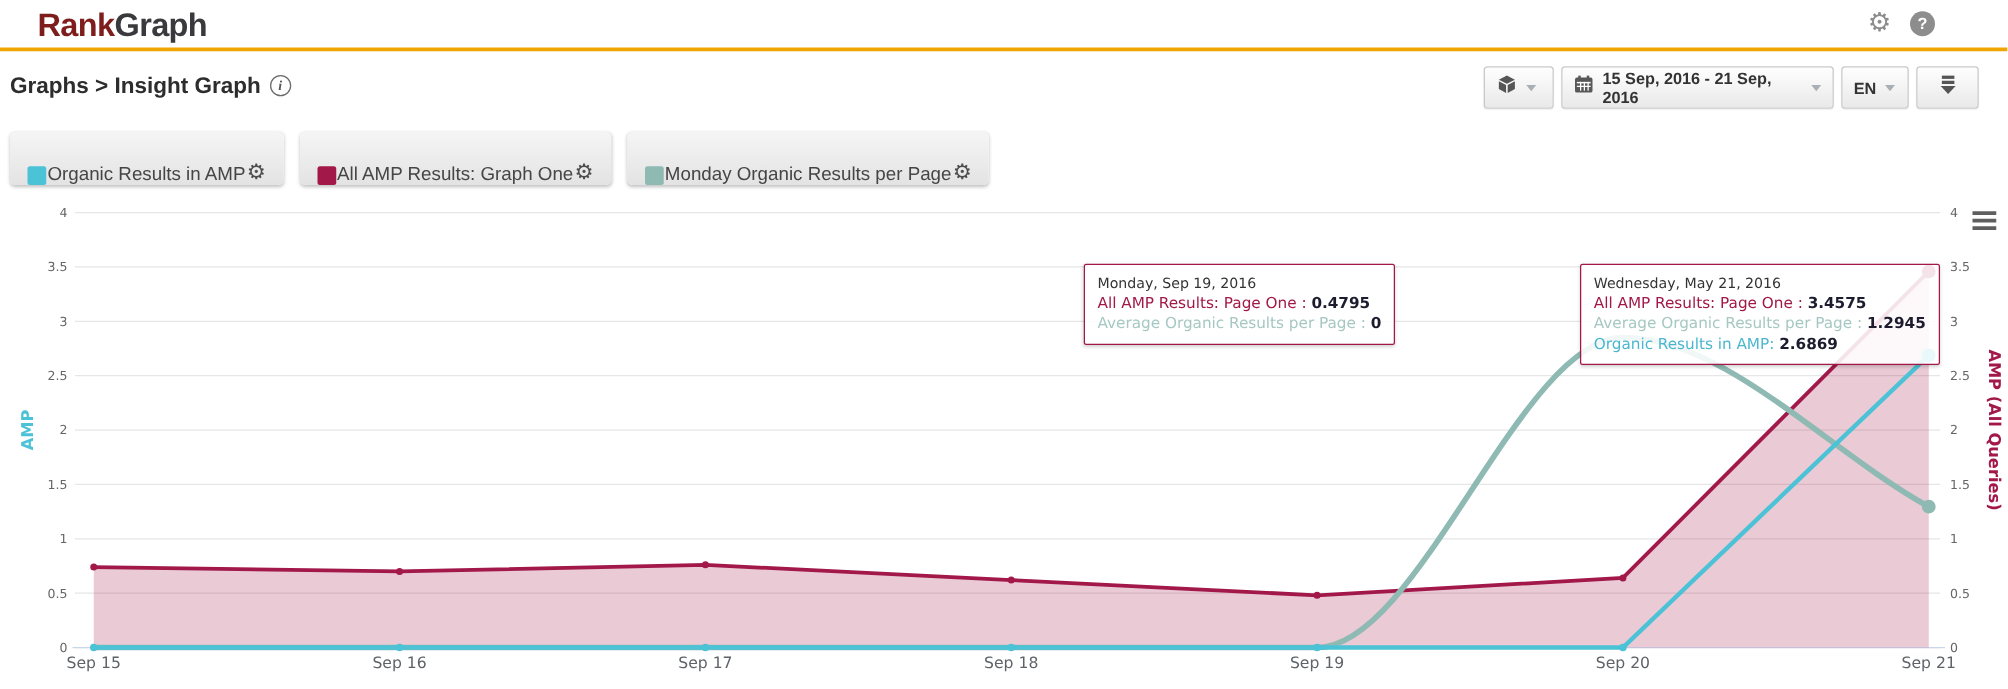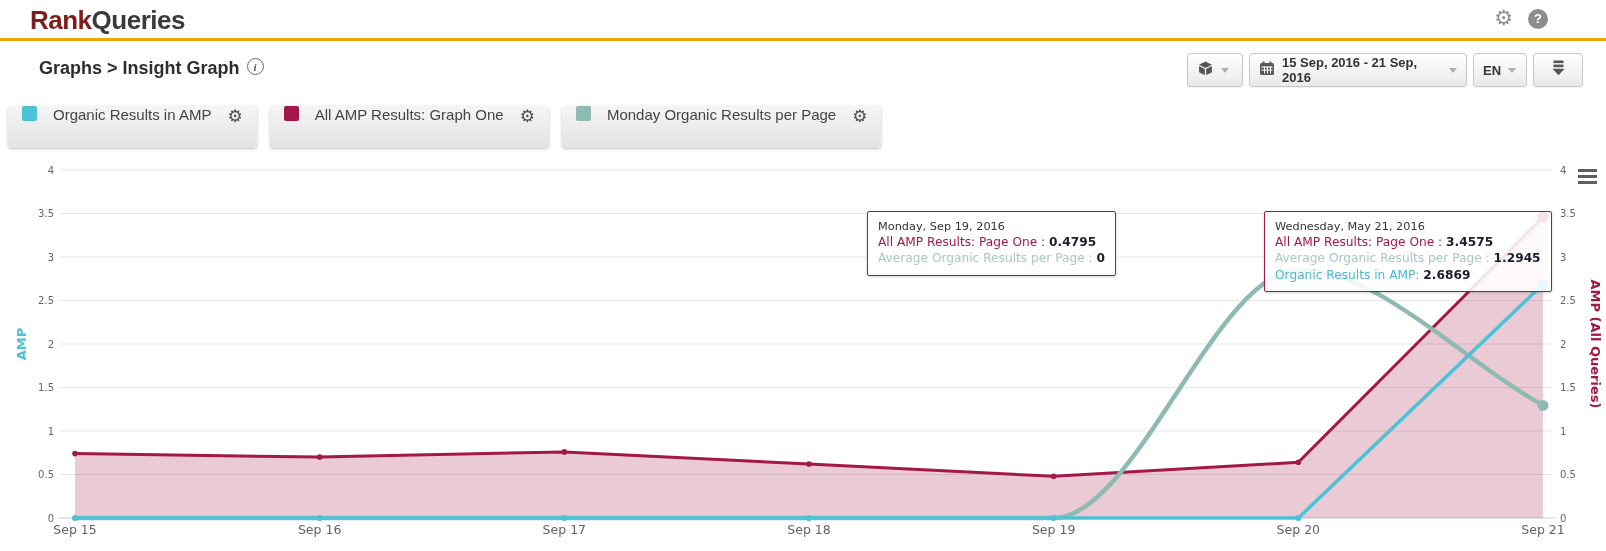--- a/index.html
+++ b/index.html
@@ -14,40 +14,40 @@
   .logo .blue { color:#7f1d1d; }
   .logo .dark { color:#3a3a3e; }
   .hdr-icons { position:absolute; right:58px; top:8px; display:flex; gap:15px; align-items:center; }
   .gear-glyph { font-size:21px; color:#8d8d8d; line-height:21px; cursor:pointer;
                 font-family:"DejaVu Sans", sans-serif; }
   .help-circ { width:20px; height:20px; border-radius:50%; background:#8d8d8d; color:#fff;
                font-size:13px; font-weight:700; display:flex; align-items:center; justify-content:center; cursor:pointer; }
 
   
   .bc { position:absolute; left:8px; top:58px; font-size:18px; font-weight:700; color:#2d2d2d;
-        display:flex; gap:7px;margin-left:31px; }
+        display:flex; align-items:center; gap:7px; }
   .info-circ { width:17px; height:17px; border:1.5px solid #6a6a6a; border-radius:50%; color:#555;
                font-size:11px; font-weight:700; font-style:italic; display:flex; align-items:center;
                justify-content:center; font-family:"Liberation Serif", serif; cursor:pointer; }
 
   .toolbar { position:absolute; right:23px; top:53px; display:flex; gap:6px; }
   .tbtn { height:34px; background:linear-gradient(#fefefe,#e9e9e9); border:1px solid #c9c9c9;
           border-radius:3px; display:flex; align-items:center; padding:0 9px; gap:7px; cursor:pointer;
           box-shadow:0 1px 1px rgba(0,0,0,0.06); }
   .tbtn .caret { width:0; height:0; border-left:4.5px solid transparent; border-right:4.5px solid transparent;
                  border-top:5px solid #a9afb5; }
   .tbtn-date { width:218px; }
   .tbtn-date .lbl { font-size:13px; font-weight:700; color:#333; flex:1; }
   .tbtn-lang .lbl { font-size:13px; font-weight:700; color:#333; }
 
   
   .legend { position:absolute; left:8px; top:106px; display:flex; gap:13px; }
   .lg-btn { height:42px; background:linear-gradient(#f5f5f5,#e3e3e3); border-radius:4px;
-            box-shadow:0 1px 3px rgba(0,0,0,0.25); display:flex; align-items:flex-start;
-            padding:0 14px; gap:16px; cursor:pointer; }
+            box-shadow:0 1px 3px rgba(0,0,0,0.25); display:flex; align-items:flex-end;
+            padding:0 14px; gap:1px; cursor:pointer; }
   .lg-swatch { width:15px; height:15px; border-radius:2px; }
   .lg-label { font-size:15px; color:#454545; }
   .lg-gear { font-size:17px; color:#4d4d4d; font-family:"DejaVu Sans", sans-serif; cursor:pointer; }
 
   
   .chart { position:absolute; left:0; top:160px; width:1606px; height:391px; }
   #chart-svg { position:absolute; left:0; top:0; }
   #chart-svg text { font-family:"DejaVu Sans", sans-serif; }
   #chart-svg .tick { font-size:10px; fill:#666; }
   #chart-svg .xlbl { font-size:12.5px; fill:#5f6368; }
@@ -64,21 +64,21 @@
   .tt-value { color:#1c1c2e; font-weight:700; }
   .tt1 { left:867px; top:51px; }
   .tt2 { left:1264px; top:51px; }
 </style>
 </head>
 <body>
 
 <div class="page">
 
   <div class="hdr">
-    <div class="logo"><span class="blue">Rank</span><span class="dark">Queries</span></div>
+    <div class="logo"><span class="blue">Rank</span><span class="dark">Graph</span></div>
     <div class="hdr-icons">
       <span class="gear-glyph">⚙</span>
       <span class="help-circ">?</span>
     </div>
   </div>
 
   <div class="bc">
     <span>Graphs &gt; Insight Graph</span>
     <span class="info-circ">i</span>
   </div>

